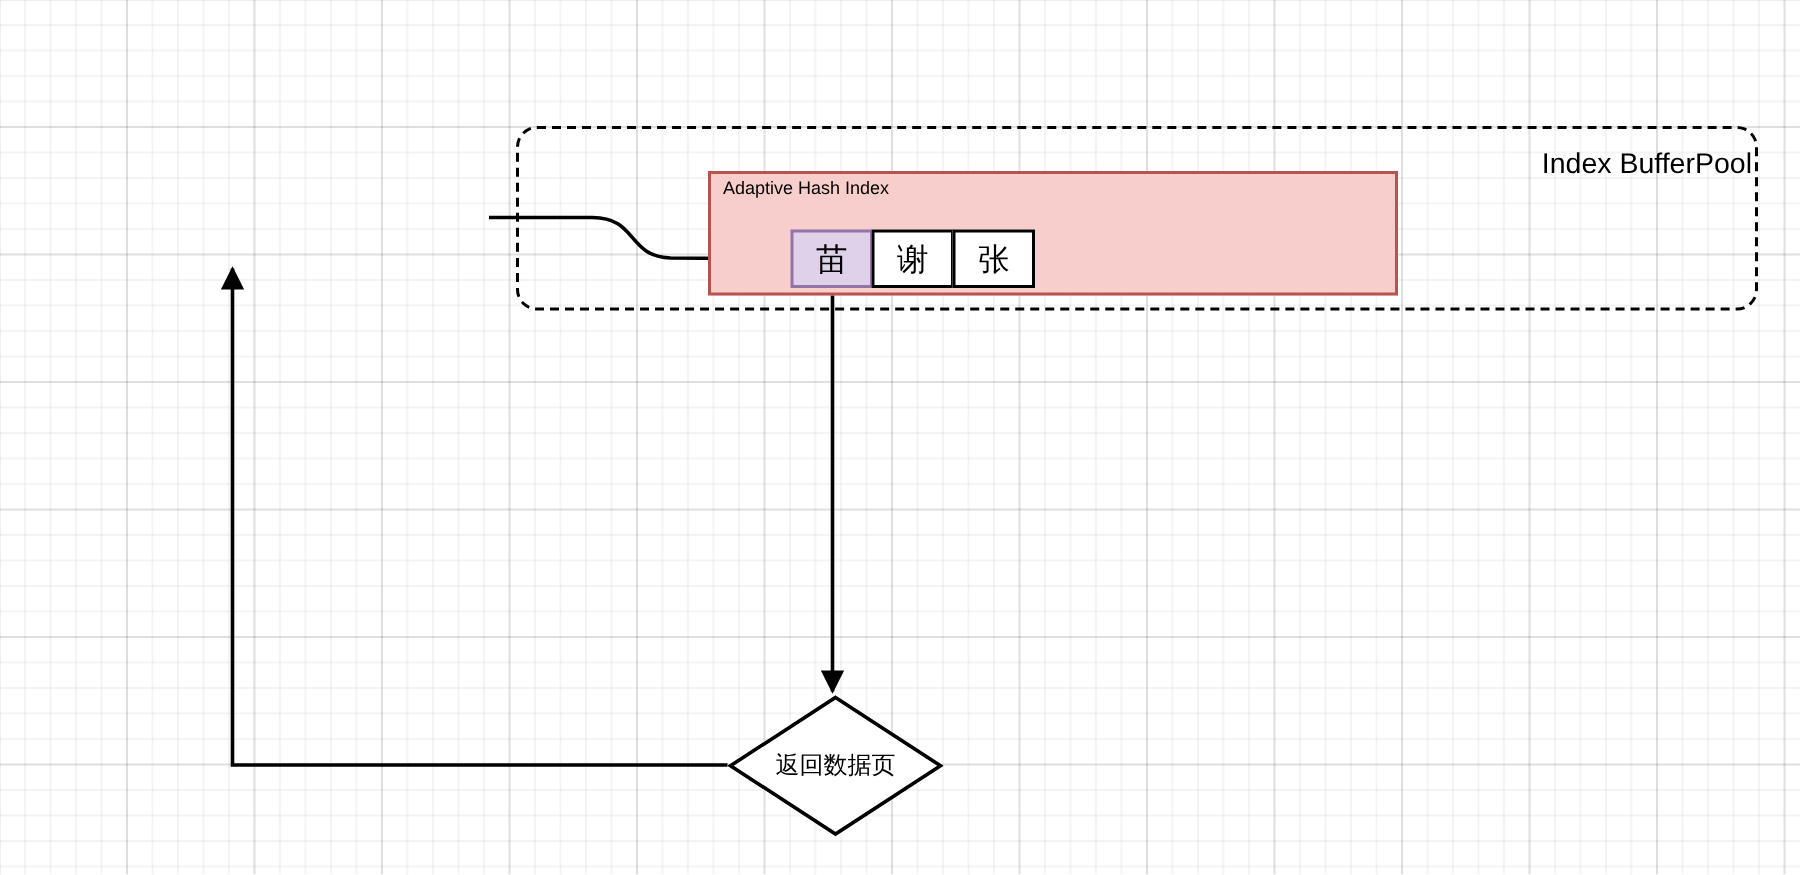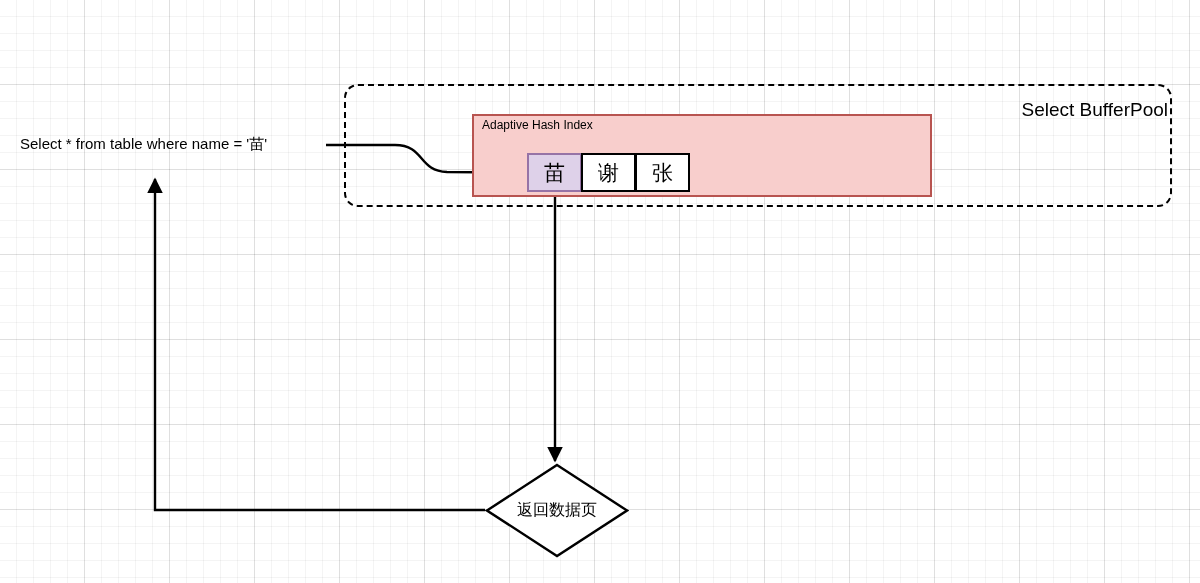--- a/index.html
+++ b/index.html
@@ -153,24 +153,23 @@
       </marker>
     </defs>
 
     <path d="M 326 145 L 395 145 C 425 145 418 171 447 172 L 516 172.5" fill="none" stroke="#000000" stroke-width="2.4" marker-end="url(#arrow)"></path>
 
     <path d="M 555 192 L 555 461" fill="none" stroke="#000000" stroke-width="2.4" marker-end="url(#arrow)"></path>
 
     <path d="M 485 510 L 155 510 L 155 179" fill="none" stroke="#000000" stroke-width="2.4" marker-end="url(#arrow)"></path>
   </svg>
 
-  <div class="sql-text">Select * from table where name = '苗'</div>
 
   <div class="bufferpool">
-    <div class="bufferpool-label">Select BufferPool</div>
+    <div class="bufferpool-label">Index BufferPool</div>
   </div>
 
   <div class="ahi-box">
     <div class="ahi-label">Adaptive Hash Index</div>
   </div>
 
   <div class="cells">
     <div class="cell hit">苗</div>
     <div class="cell plain">谢</div>
     <div class="cell plain">张</div>

